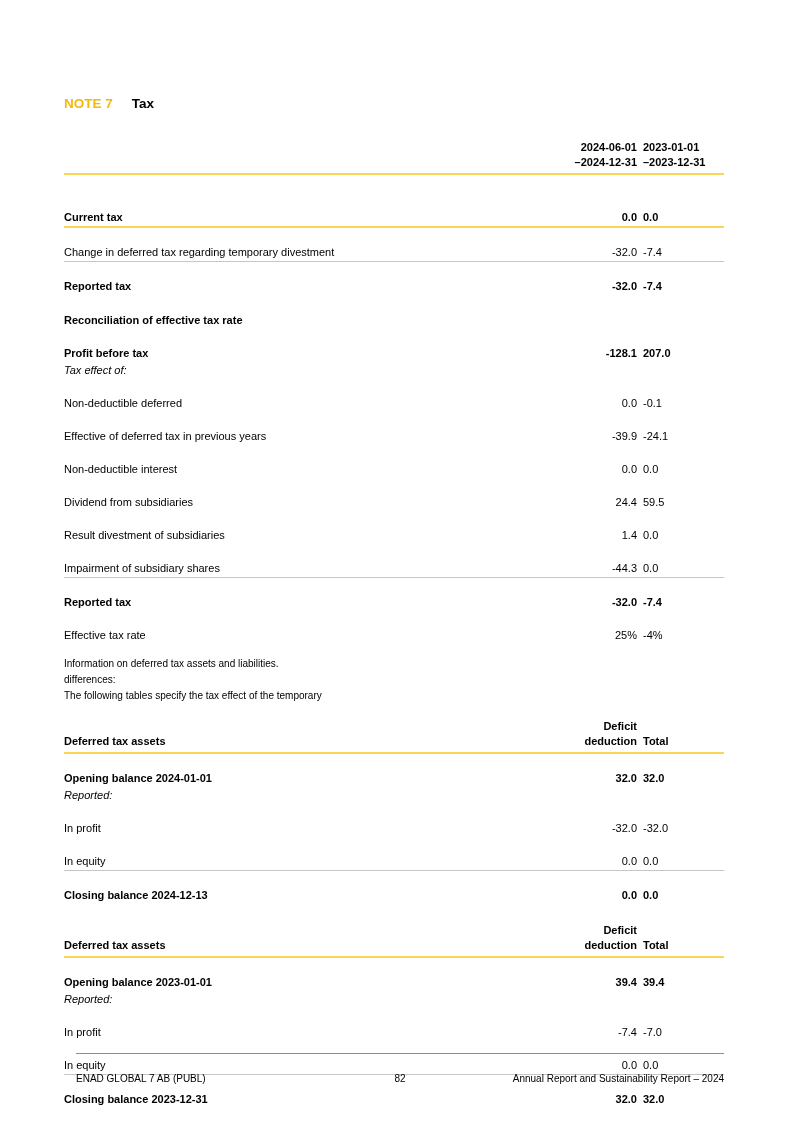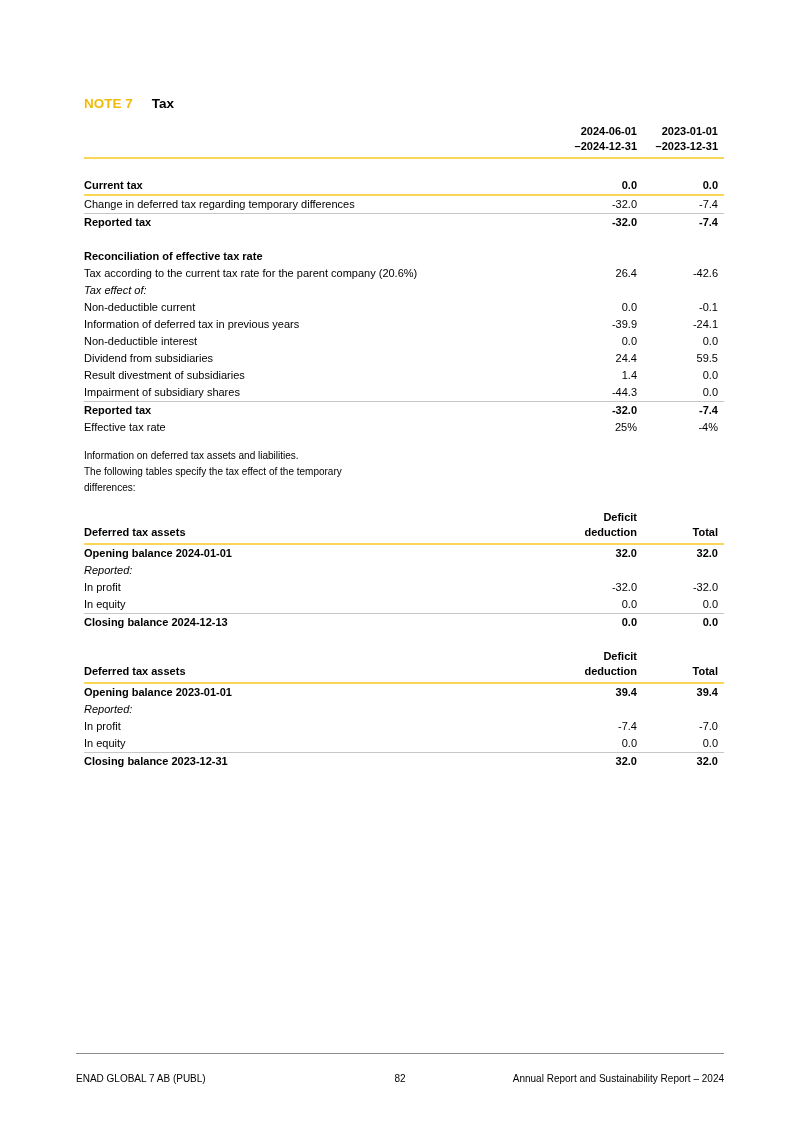--- a/index.html
+++ b/index.html
@@ -4,37 +4,37 @@
 <style>
   html,body{margin:0;padding:0;background:#ffffff;}
   .page{
     position:relative;
     width:800px;height:1131px;
     background:#ffffff;
     font-family:"Liberation Sans","DejaVu Sans",sans-serif;
     color:#000;
     overflow:hidden;
   }
-  .content{position:absolute;left:84px;right:76px;top:0;}
+  .content{position:absolute;left:64px;right:76px;top:0;}
 
   
   .note-heading{padding-top:95px;font-size:13.5px;font-weight:bold;line-height:17px;}
   .note-number{color:var(--accent,#F2BA0D);}
   .note-title{margin-left:19px;color:#000;}
 
   
   .ftable{width:100%;}
   #t-tax{margin-top:12px;}
   #t-recon{margin-top:17px;}
   #t-def24{margin-top:14px;}
   #t-def23{margin-top:18px;}
   .trow{display:flex;align-items:flex-end;font-size:11px;line-height:17px;}
   .c-label{flex:1;min-width:0;}
   .c-v1{width:100px;text-align:right;padding-right:6px;white-space:nowrap;}
-  .c-v2{width:75px;text-align:right;padding-right:6px;white-space:nowrap;}
+  .c-v2{width:75px;padding-right:6px;white-space:nowrap;margin-top:16px;}
   .thead{font-weight:bold;line-height:15px;padding-bottom:3px;border-bottom:2px solid var(--rule-gold,#FBD557);}
   .thead .hline{display:block;}
   .tgap{height:18px;}
   .r-bold{font-weight:bold;}
   .r-italic{font-style:italic;}
   .rule-gold{border-bottom:2px solid var(--rule-gold,#FBD557);}
   .rule-gray{border-bottom:1px solid var(--rule-gray,#C6C6C6);}
 
   
   .intro{margin-top:12px;font-size:10px;line-height:16px;}
@@ -73,54 +73,54 @@
             <span class="hline">–2023-12-31</span>
           </span>
         </div>
         <div class="tgap"></div>
         <div class="trow r-bold rule-gold">
           <span class="c-label">Current tax</span>
           <span class="c-v1">0.0</span>
           <span class="c-v2">0.0</span>
         </div>
         <div class="trow rule-gray">
-          <span class="c-label">Change in deferred tax regarding temporary differences</span>
+          <span class="c-label">Change in deferred tax regarding temporary divestment</span>
           <span class="c-v1">-32.0</span>
           <span class="c-v2">-7.4</span>
         </div>
         <div class="trow r-bold">
           <span class="c-label">Reported tax</span>
           <span class="c-v1">-32.0</span>
           <span class="c-v2">-7.4</span>
         </div>
       </div>
 
     <div class="ftable" id="t-recon">
         <div class="trow r-bold">
           <span class="c-label">Reconciliation of effective tax rate</span>
           <span class="c-v1"></span>
           <span class="c-v2"></span>
         </div>
-        <div class="trow">
-          <span class="c-label">Tax according to the current tax rate for the parent company (20.6%)</span>
-          <span class="c-v1">26.4</span>
-          <span class="c-v2">-42.6</span>
+        <div class="trow r-bold">
+          <span class="c-label">Profit before tax</span>
+          <span class="c-v1">-128.1</span>
+          <span class="c-v2">207.0</span>
         </div>
         <div class="trow r-italic">
           <span class="c-label">Tax effect of:</span>
           <span class="c-v1"></span>
           <span class="c-v2"></span>
         </div>
         <div class="trow">
-          <span class="c-label">Non-deductible current</span>
+          <span class="c-label">Non-deductible deferred</span>
           <span class="c-v1">0.0</span>
           <span class="c-v2">-0.1</span>
         </div>
         <div class="trow">
-          <span class="c-label">Information of deferred tax in previous years</span>
+          <span class="c-label">Effective of deferred tax in previous years</span>
           <span class="c-v1">-39.9</span>
           <span class="c-v2">-24.1</span>
         </div>
         <div class="trow">
           <span class="c-label">Non-deductible interest</span>
           <span class="c-v1">0.0</span>
           <span class="c-v2">0.0</span>
         </div>
         <div class="trow">
           <span class="c-label">Dividend from subsidiaries</span>
@@ -144,22 +144,22 @@
         </div>
         <div class="trow">
           <span class="c-label">Effective tax rate</span>
           <span class="c-v1">25%</span>
           <span class="c-v2">-4%</span>
         </div>
       </div>
 
     <div class="intro">
       <div>Information on deferred tax assets and liabilities.</div>
+      <div>differences:</div>
       <div>The following tables specify the tax effect of the temporary</div>
-      <div>differences:</div>
     </div>
 
     <div class="ftable" id="t-def24">
         <div class="trow thead">
           <span class="c-label">
             <span class="hline">Deferred tax assets</span>
           </span>
           <span class="c-v1">
             <span class="hline">Deficit</span>
             <span class="hline">deduction</span>

